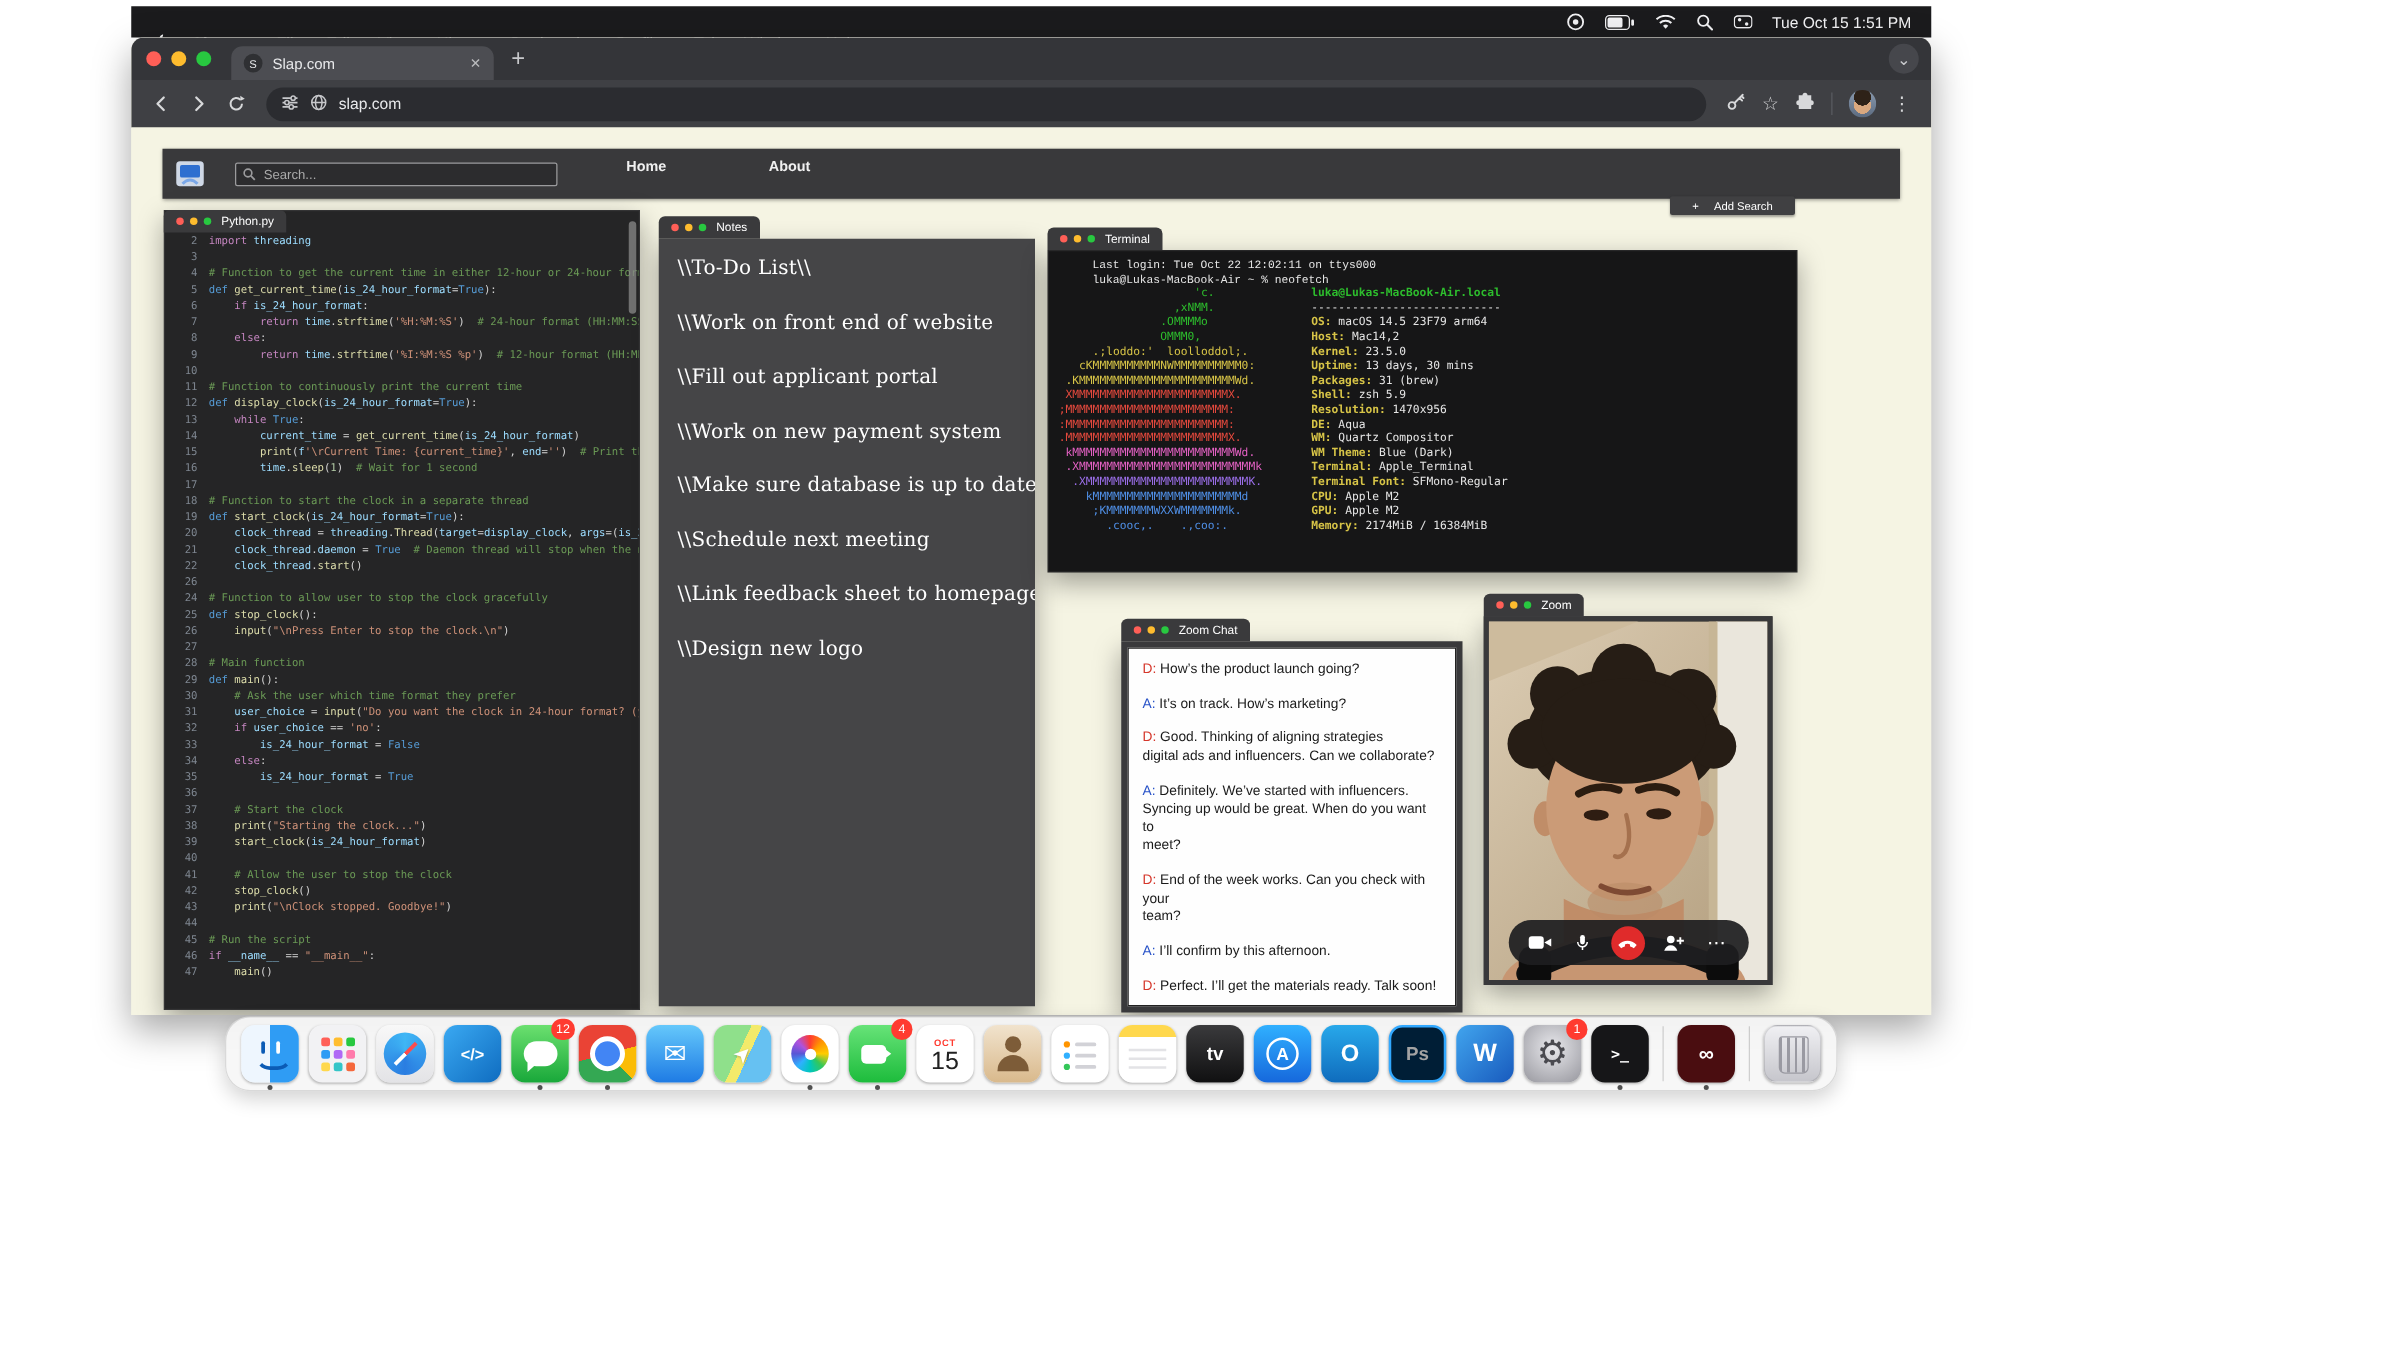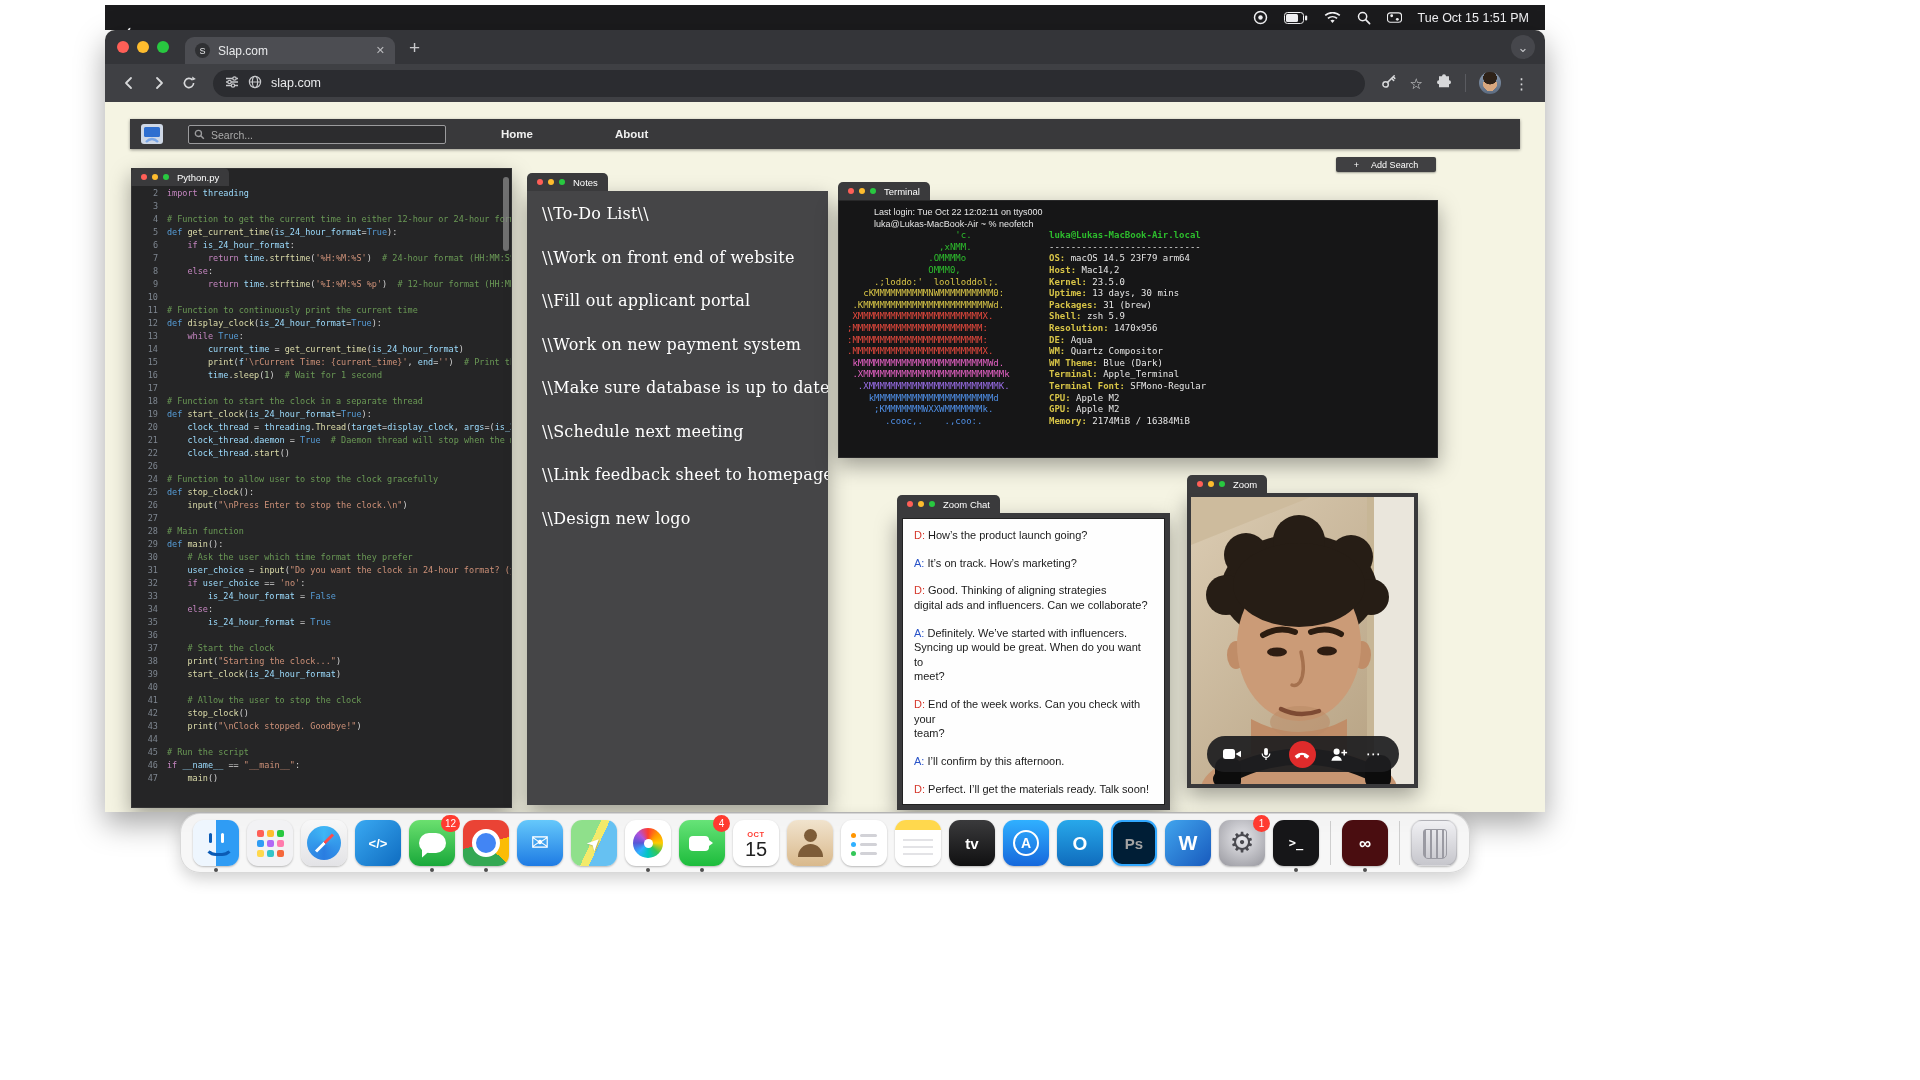--- a/index.html
+++ b/index.html
@@ -31,21 +31,21 @@
   .omnibox{flex:1;height:27px;background:#2b2c30;border-radius:14px;display:flex;align-items:center;padding:0 12px;gap:9px;margin:0 8px;color:#e8e9eb;font-size:12.5px;}
   .tb-right{display:flex;align-items:center;gap:13px;padding:0 6px;}
   .tb-divider{width:1px;height:18px;background:#5a5b60;}
   .avatar{width:22px;height:22px;border-radius:50%;background:
     radial-gradient(circle at 50% 26%, #2e2218 0 34%, rgba(0,0,0,0) 35%),
     radial-gradient(circle at 50% 55%, #d9a87f 0 42%, rgba(0,0,0,0) 43%),
     linear-gradient(180deg,#8a9bb0,#5c6b80);}
 
   
   .web{position:absolute;left:0;top:72px;width:1440px;height:710px;background:#f5f4e3;overflow:hidden;}
-  .site-nav{position:absolute;left:25px;top:17px;width:1390px;height:30px;background:#39393b;display:flex;align-items:center;padding:0 10px;box-sizing:border-box;box-shadow:0 1px 3px rgba(0,0,0,.4);}
+  .site-nav{position:absolute;left:25px;top:17px;width:1390px;height:40px;background:#39393b;display:flex;align-items:center;padding:0 10px;box-sizing:border-box;box-shadow:0 1px 3px rgba(0,0,0,.4);}
   .site-logo{width:24px;height:24px;margin-right:24px;flex:none;}
   .search-wrap{position:relative;width:258px;height:19px;}
   .search-wrap svg{position:absolute;left:6px;top:4px;}
   .site-search{width:100%;height:100%;box-sizing:border-box;background:#2c2c2e;border:1px solid #9b9b9d;color:#ddd;font-size:10.5px;padding:0 6px 0 22px;border-radius:2px;outline:none;font-family:"Liberation Sans",sans-serif;}
   .site-search::placeholder{color:#aaa;}
   .nav-link{position:absolute;top:9px;color:#f0f0f0;font-size:11.5px;font-weight:bold;}
   .nav-link-0{left:371px}.nav-link-1{left:485px}
   .add-widgets{position:absolute;top:55px;right:109px;width:100px;height:15px;background:#404042;color:#fff;font-size:9px;display:flex;align-items:center;justify-content:center;gap:12px;border-radius:2px;box-shadow:0 1px 2px rgba(0,0,0,.35);}
 
   
@@ -63,21 +63,21 @@
   .code-text i{font-style:normal;}
   .ts{color:#ce9178}.tc{color:#6a9955}.tk1{color:#569cd6}.tk2{color:#c586c0}.tf{color:#dcdcaa}.tn{color:#b5cea8}.tv{color:#9cdcfe}
   .code-sb{position:absolute;right:2px;top:8px;width:6px;height:74px;background:#8a8a8a;border-radius:3px;opacity:.75;}
 
   .win-notes{left:422px;top:71px;width:301px;height:632px;}
   .notes-body{background:#454547;padding:13px 15px;box-sizing:border-box;overflow:hidden;}
   .note-line{font-family:"DejaVu Serif",serif;font-size:16px;color:#fff;margin-bottom:24.5px;letter-spacing:.2px;white-space:nowrap;}
 
   .win-terminal{left:733px;top:80px;width:600px;height:276px;}
   .term-body{background:#161617;padding:6px 8px;box-sizing:border-box;overflow:hidden;border:1px solid rgba(255,255,255,.08);}
-  .term-line{font-family:Liberation Sans, sans-serif;font-size:9px;line-height:11.6px;color:#e6e6e6;white-space:pre;padding-left:27px;}
+  .term-line{font-family:Liberation Mono, monospace;font-size:9px;line-height:11.6px;color:#e6e6e6;white-space:pre;padding-left:27px;}
   .neo-row{display:flex;font-family:"DejaVu Sans Mono",monospace;font-size:9px;line-height:11.6px;}
   .neo-art{width:202px;white-space:pre;flex:none;}
   .c-g{color:#2dbd2d}.c-y{color:#d7c447}.c-r{color:#e5493d}.c-m{color:#e361c3}.c-p{color:#9a6ee8}.c-b{color:#4f8fe6}
   .neo-info{white-space:pre;}
   .neo-title{color:#2dbd2d;font-weight:bold;}
   .neo-sep{color:#e6e6e6;}
   .neo-label{color:#d7c447;font-weight:bold;}
   .neo-value{color:#e6e6e6;}
 
   .win-zoomchat{left:792px;top:393px;width:273px;height:315px;}

